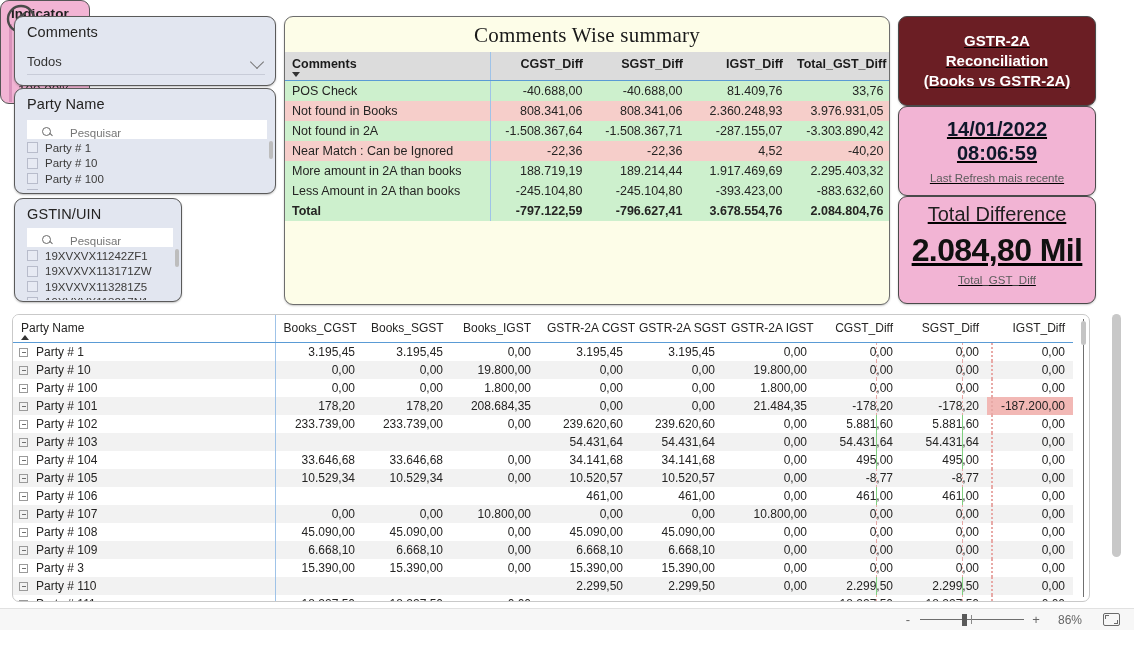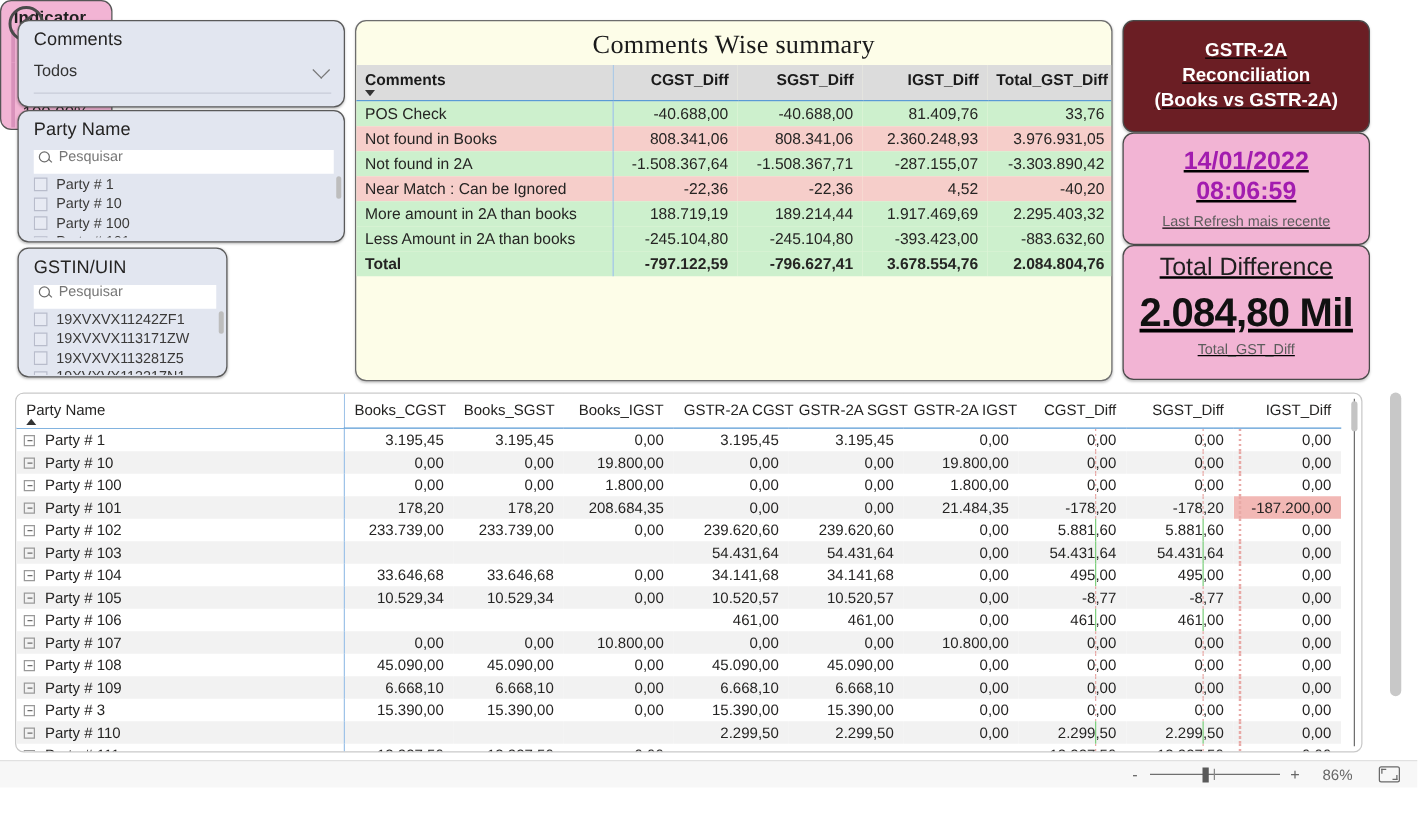--- a/index.html
+++ b/index.html
@@ -52,21 +52,21 @@
   }
 
   
   #comments-card { left: 14px; top: 16px; width: 262px; height: 70px; z-index: 2; }
   .dropdown {
     position: absolute;
     left: 12px; right: 10px; top: 32px;
     height: 26px;
     background: #e2e6f0;
     border-bottom: 1px solid #c8ccd8;
-    display: flex; 
+    display: flex; align-items: center;
     justify-content: space-between;
     cursor: pointer;
     gap: 30px;
   }
   .dropdown .dd-val { font-size: 13px; color: #333; }
   .chev {
     width: 14px; height: 14px;
     position: relative;
   }
   .chev::before {
@@ -81,23 +81,24 @@
 
   
   #party-card { left: 14px; top: 88px; width: 262px; height: 106px; z-index: 2; }
   #gstin-card { left: 14px; top: 198px; width: 168px; height: 104px; z-index: 2; }
 
   .search-box {
     position: absolute;
     left: 12px; right: 8px;
     height: 19px;
     background: #ffffff;
-    display: flex; align-items: flex-start;
-    padding-left: 3px;
+    display: flex; align-items: flex-end;
+    padding-left: 14px;
     border: 0;
+    gap: 12px;
   }
   .mag {
     width: 13px; height: 13px;
     margin-right: 4px;
     position: relative; flex: none;
   }
   .mag::before {
     content: "";
     position: absolute;
     left: 1px; top: 1px;
@@ -243,21 +244,21 @@
     line-height: 1.32;
     padding: 0 6px;
   }
   #kpi-refresh {
     left: 898px; top: 106px; width: 198px; height: 90px;
     background: #f2b4d4;
     display: flex; flex-direction: column;
     align-items: center; justify-content: center;
   }
   #kpi-refresh .dt {
-    font-size: 20px; font-weight: bold; color: #a21caf;
+    font-size: 20px; font-weight: bold; color: #0f172a;
     line-height: 1.18;
   }
   #kpi-refresh .lbl {
     font-size: 11.5px; color: #5c5c5c; margin-top: 7px;
   }
   #kpi-total {
     left: 898px; top: 196px; width: 198px; height: 108px;
     background: #f2b4d4;
     display: flex; flex-direction: column;
     align-items: center; justify-content: flex-start;

